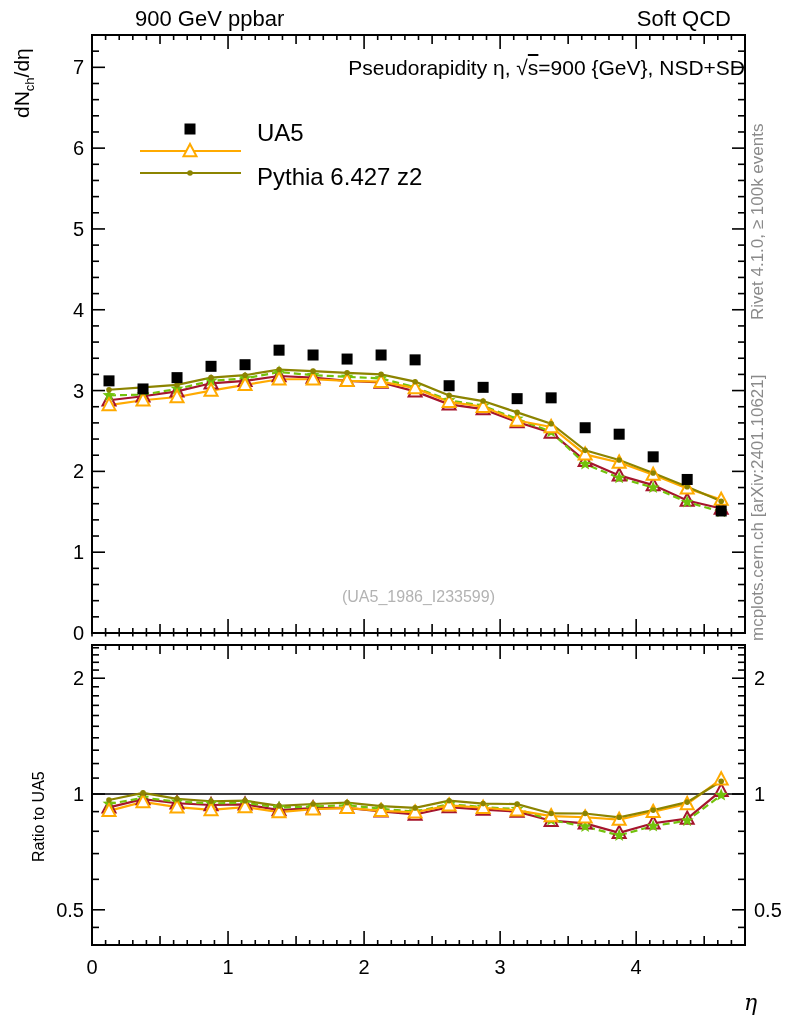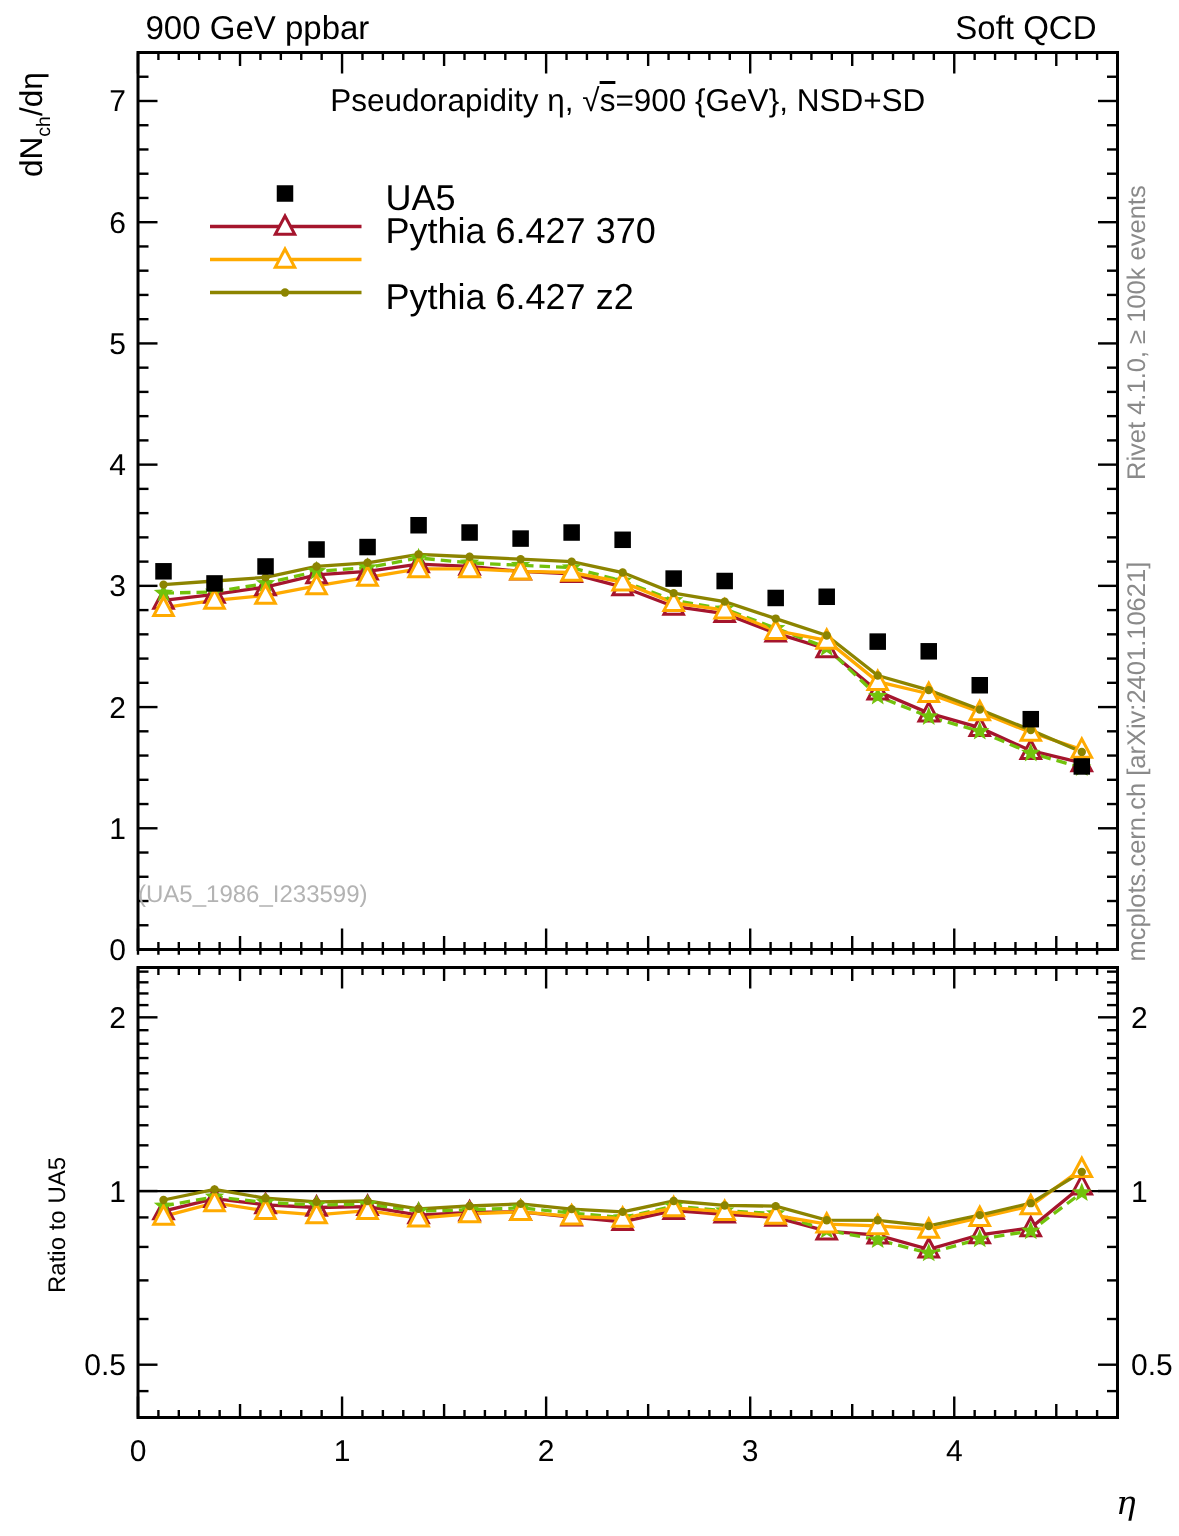--- a/index.html
+++ b/index.html
@@ -1,33 +1,33 @@
 <!DOCTYPE html>
 <html><head>
 <meta charset="utf-8">
 <style>
   html,body{margin:0;padding:0;background:#fff;}
   #fig{position:relative;width:786px;height:1024px;background:#ffffff;
        font-family:"Liberation Sans",sans-serif;overflow:hidden;color:#000;}
   .abs{position:absolute;}
   #plot{position:absolute;left:0;top:0;}
   svg text{font-family:"Liberation Sans",sans-serif;font-size:20px;fill:#000;}
-  .hdr{font-size:22px;white-space:nowrap;}
+  .hdr{font-size:22px;white-space:nowrap;margin-left:38px;}
   #top-left{left:97px;top:6px;}
   #top-right{right:55px;top:6px;}
-  #title{left:92px;top:56px;width:653px;text-align:center;font-size:21px;white-space:nowrap;}
+  #title{left:92px;top:56px;width:653px;text-align:right;font-size:21px;white-space:nowrap;}
   .ov{text-decoration:overline;}
   #ylab sub{font-size:13px;}
   .rot{transform-origin:0 0;transform:rotate(-90deg);white-space:nowrap;}
   #ylab{left:10px;top:118px;font-size:21px;}
   #rlab{left:30px;top:862px;font-size:16px;}
   .side{color:#8a8a8a;font-size:17px;}
   #side-top{left:748px;top:320px;}
   #side-bottom{left:748px;top:641px;}
-  #wm{left:92px;top:588px;width:653px;color:#b3b3b3;font-size:16px;}
+  #wm{left:92px;top:588px;width:653px;text-align:center;color:#b3b3b3;font-size:16px;}
   #xlab{left:744px;top:990px;font-size:22px;font-style:italic;font-family:"DejaVu Serif",serif;}
   #legend{left:138px;top:119px;}
   .litem{display:flex;height:22px;font-size:24px;white-space:nowrap;}
   .litem svg{margin-right:14px;flex:0 0 auto;}
 </style>
 </head>
 <body>
 
 <div id="fig">
 
@@ -561,27 +561,20 @@
 
   <div class="abs" id="legend">
       <div class="litem">
         <svg width="105" height="20">
           <rect x="46.5" y="4.5" width="11" height="11" fill="#000000"></rect>
         </svg>
         <span>UA5</span>
       </div>
       <div class="litem">
         <svg width="105" height="20">
-          <line x1="2" x2="103" y1="10" y2="10" stroke="#a5152d" stroke-width="2.2"></line>
-          <path d="M 52 3 L 58.5 15.2 L 45.5 15.2 Z" fill="#fff" stroke="#a5152d" stroke-width="2"></path>
-        </svg>
-        <span>Pythia 6.427 370</span>
-      </div>
-      <div class="litem">
-        <svg width="105" height="20">
           <line x1="2" x2="103" y1="10" y2="10" stroke="#ffaa00" stroke-width="2.2"></line>
           <path d="M 52 3 L 58.5 15.2 L 45.5 15.2 Z" fill="#fff" stroke="#ffaa00" stroke-width="2"></path>
         </svg>
       </div>
       <div class="litem">
         <svg width="105" height="20">
           <line x1="2" x2="103" y1="10" y2="10" stroke="#8c8400" stroke-width="2.2"></line>
           <circle cx="52" cy="10" r="2.8" fill="#8c8400"></circle>
         </svg>
         <span>Pythia 6.427 z2</span>

